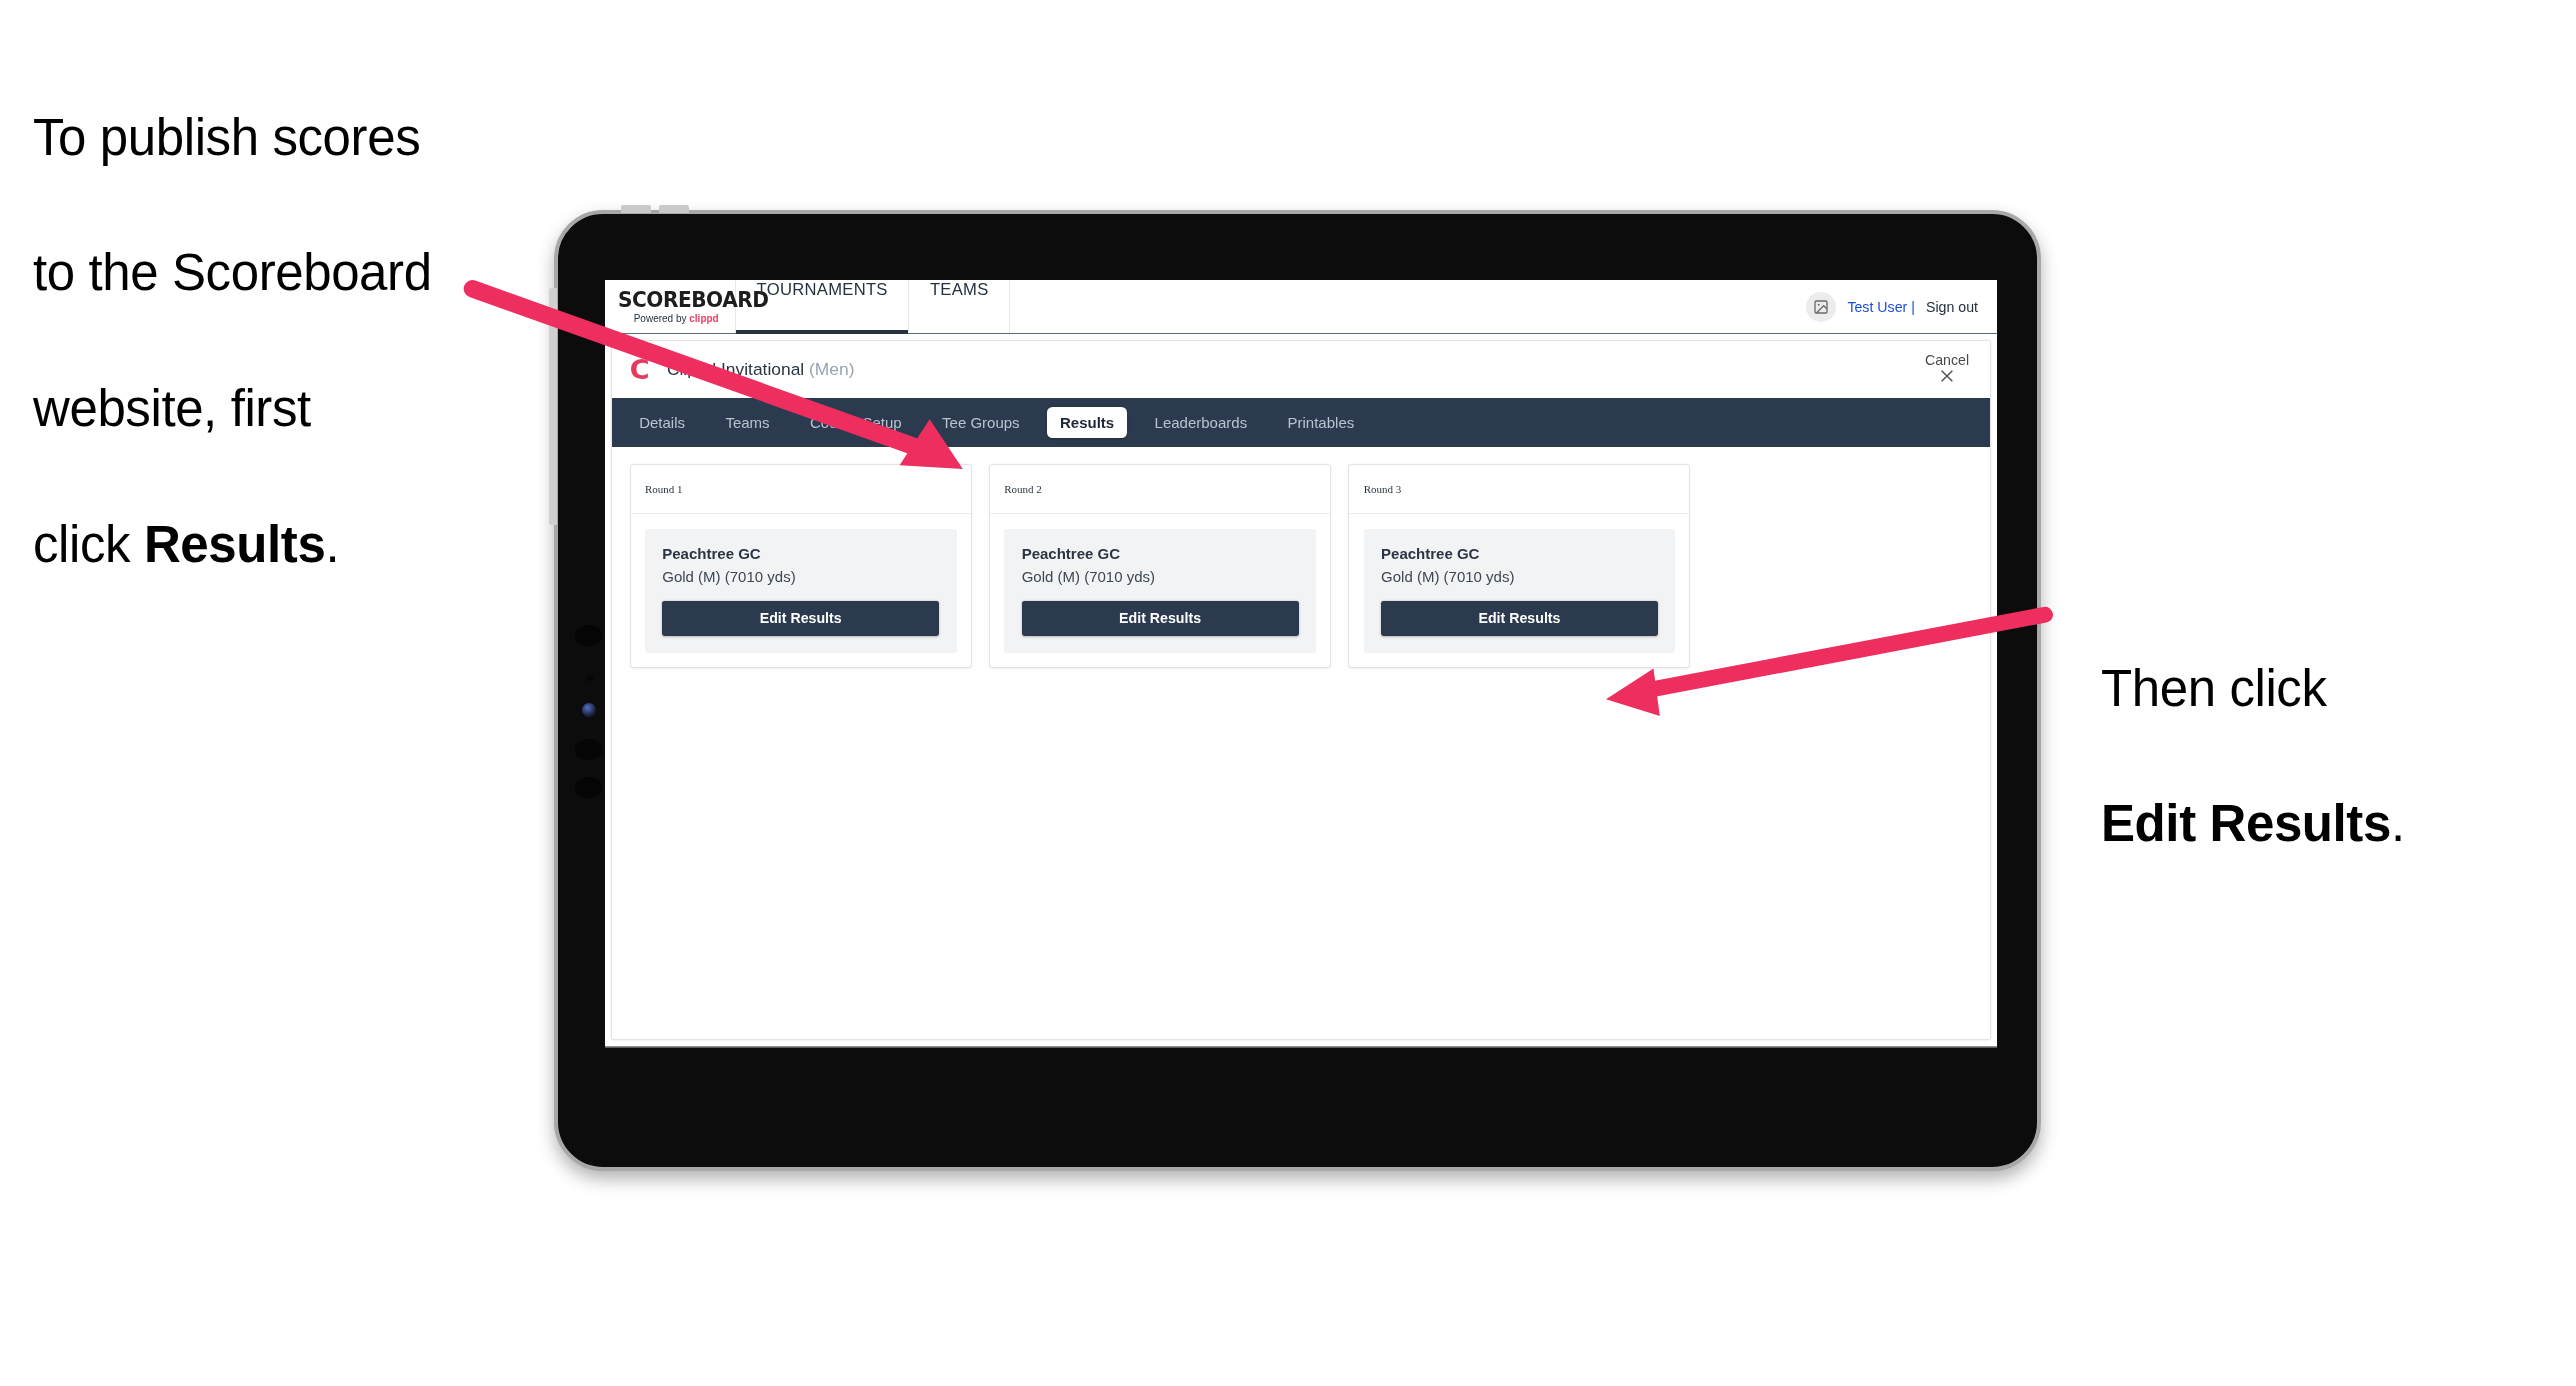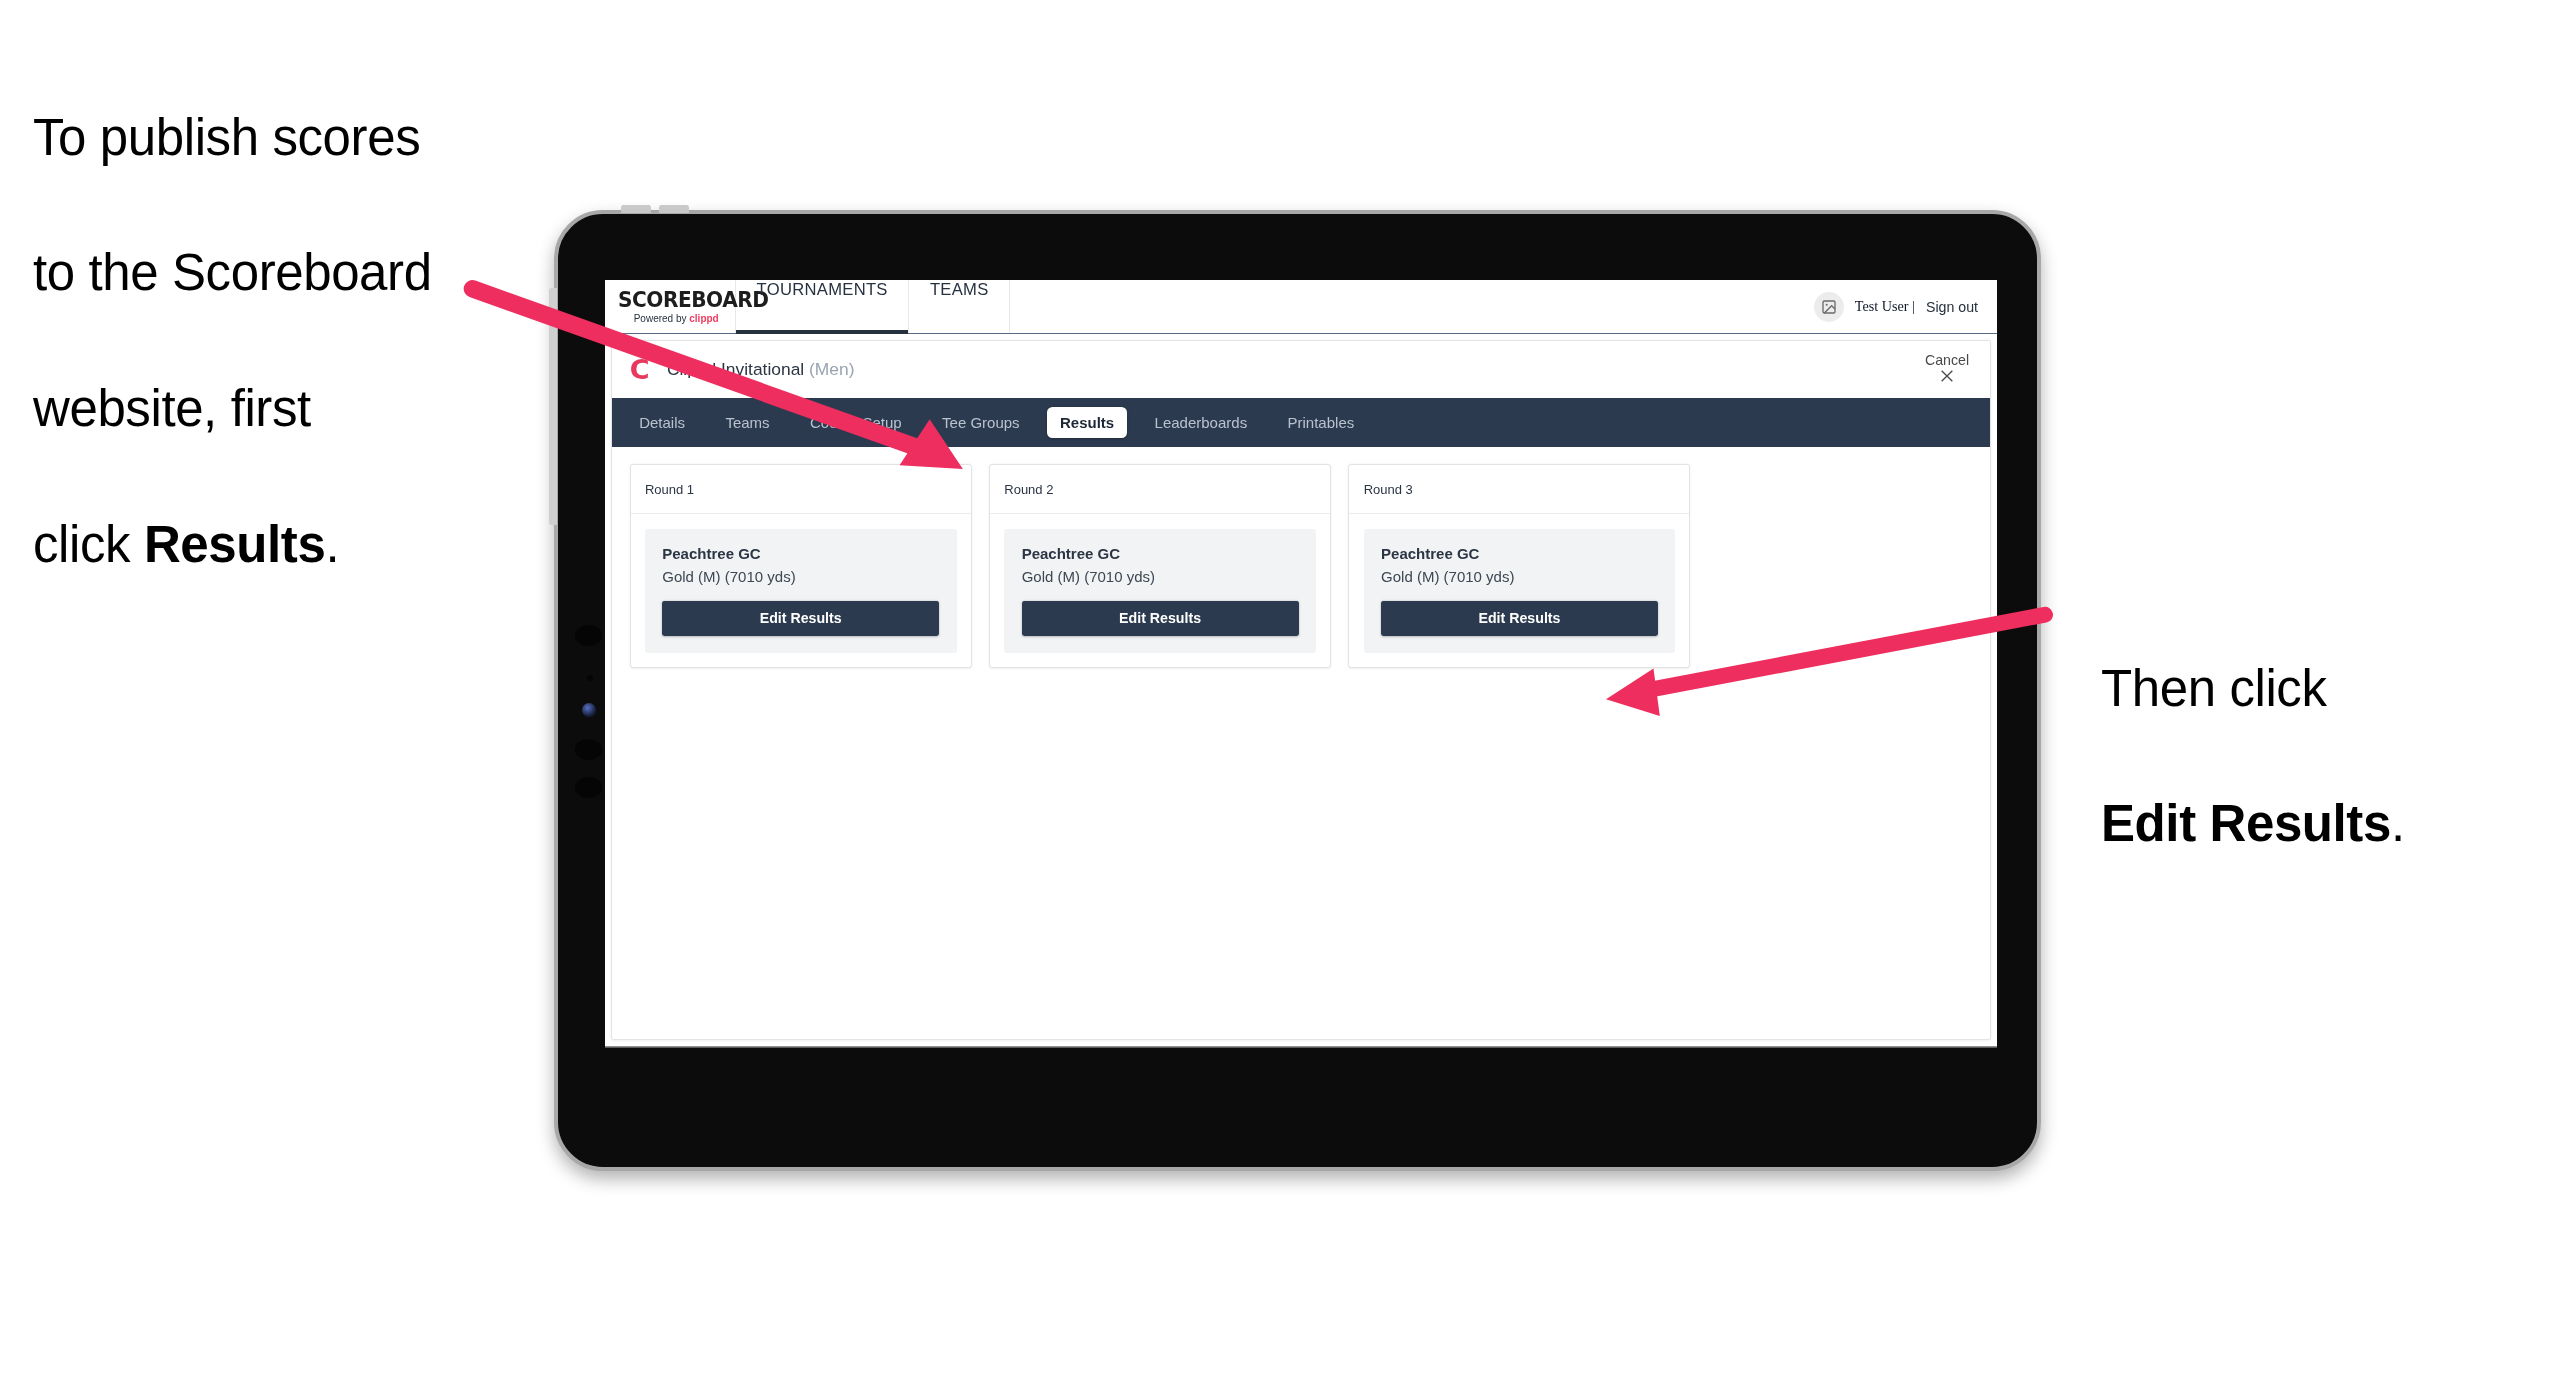--- a/index.html
+++ b/index.html
@@ -89,21 +89,21 @@
   }
   .topnav-item.active::after {
     content:""; position:absolute; left:0; right:0; bottom:-0.8px; height:4px; background:#26323f;
   }
   #topbar-spacer { flex: 1; }
   #user-area { display:flex; align-items:center; gap:11px; padding-right: 19px; }
   #avatar {
     width: 30px; height: 30px; border-radius: 50%; background: #ececec;
     display:flex; align-items:center; justify-content:center; color:#6a6a6a;
   }
-  #user-name { font-size: 14.2px; color: #0f172a; white-space: nowrap; font-family: Liberation Serif, serif; }
+  #user-name { font-size: 14.2px; color: #1d4ed8; white-space: nowrap; }
   #sign-out { font-size: 14.2px; color: #24303d; white-space: nowrap; cursor:pointer; }
 
   
   #panel {
     position: absolute; left: 6.3px; top: 60px; right: 6.3px; bottom: 6.3px;
     background: #ffffff;
     border: 0.8px solid #e3e3e3;
     border-radius: 2.4px;
     box-shadow: 0 0.8px 3.2px rgba(0,0,0,0.06);
     overflow: hidden;
@@ -134,21 +134,21 @@
   
   #rounds {
     display: flex; gap: 17.4px; padding: 17.4px 17.4px 0 17.4px;
   }
   .round-card {
     width: 342px; background:#fff; border:0.8px solid #e2e2e2; border-radius:3.2px;
     box-shadow: 0 0.8px 2.4px rgba(0,0,0,0.07); overflow:hidden;
   }
   .round-card-head {
     height: 49px; display:flex; align-items:center; padding-left: 14.2px;
-    font-size: 13px; color:#2b3543; border-bottom:0.8px solid #ececec;
+    font-size: 11px; color:#2b3543; border-bottom:0.8px solid #ececec;font-family:Liberation Serif, serif;
   }
   .round-card-body { padding: 14.2px; }
   .course-box { background:#f2f3f5; border-radius:2.4px; padding: 16px 17.4px 17.4px 17.4px; }
   .course-name { font-size: 15px; font-weight:700; color:#2b3543; }
   .course-tee { font-size: 15px; color:#3d4753; margin-top: 6.3px; }
   .edit-btn {
     margin-top: 16px; width: 100%; height: 35px;
     background:#2c3a4f; color:#ffffff; border:none; border-radius:2.4px;
     font-family:"Liberation Sans", sans-serif; font-size: 14.2px; font-weight: 700;
     cursor:pointer; box-shadow: 0 0.8px 2.4px rgba(0,0,0,0.25);

